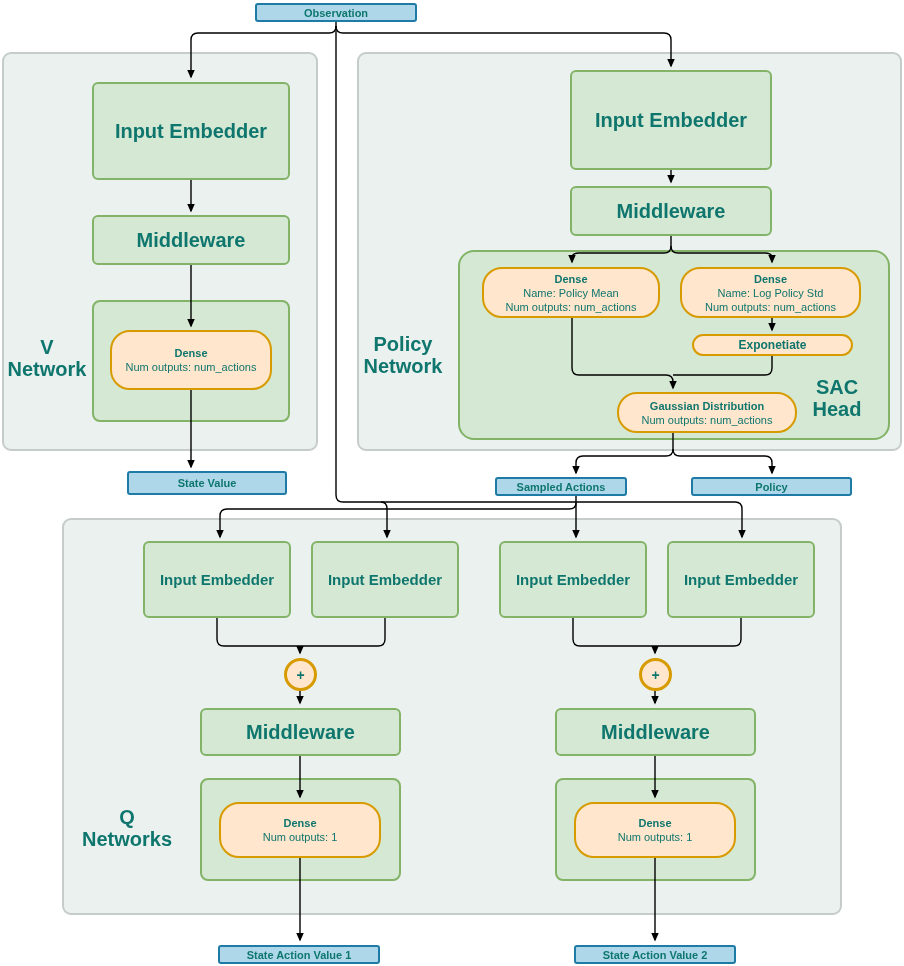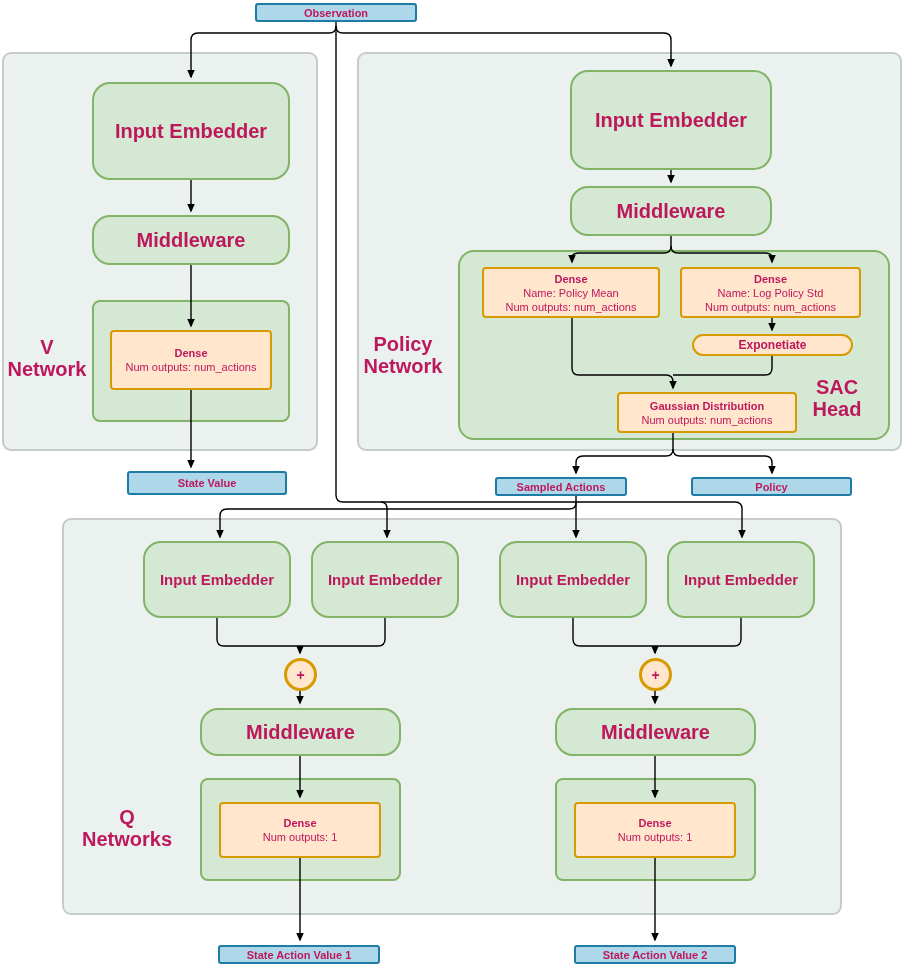--- a/index.html
+++ b/index.html
@@ -1,26 +1,26 @@
 <!DOCTYPE html>
 <html><head>
 <meta charset="utf-8">
 <style>
   html,body{margin:0;padding:0;background:#ffffff;overflow:hidden;}
   *{box-sizing:border-box;}
   #canvas{position:relative;width:904px;height:966px;background:#ffffff;
-          font-family:"Liberation Sans",sans-serif;color:#be185d;}
+          font-family:"Liberation Sans",sans-serif;color:#0f766e;}
   .panel{position:absolute;background:#EAF1EF;border:2px solid #C6CCCA;border-radius:9px;z-index:1;}
   .wrap{position:absolute;background:#D5E8D4;border:2px solid #82B366;border-radius:8px;z-index:1;}
   .sac{border-radius:16px;}
   svg.connectors{position:absolute;left:0;top:0;z-index:2;}
   .node{position:absolute;display:flex;flex-direction:column;align-items:center;justify-content:center;
         text-align:center;z-index:3;}
-  .green{background:#D5E8D4;border:2px solid #82B366;border-radius:18px;}
-  .orange{background:#FFE6CC;border:2px solid #D79B00;border-radius:4px;}
+  .green{background:#D5E8D4;border:2px solid #82B366;border-radius:6px;}
+  .orange{background:#FFE6CC;border:2px solid #D79B00;border-radius:20px;}
   .blue{background:#AED8EA;border:2px solid #1E7BA5;border-radius:3px;font-weight:bold;font-size:11px;}
   .big{font-weight:bold;font-size:20px;}
   .mid{font-weight:bold;font-size:15px;}
   .small-lines{font-size:11px;line-height:14px;}
   .small-lines .b{font-weight:bold;}
   .small-lines span{display:block;}
   .exp{font-weight:bold;font-size:12px;border-radius:11px;}
   .plus{position:absolute;width:33px;height:33px;border-radius:50%;background:#FFE6CC;
         border:3px solid #D79B00;display:flex;align-items:center;justify-content:center;
         font-weight:bold;font-size:14px;z-index:3;}

